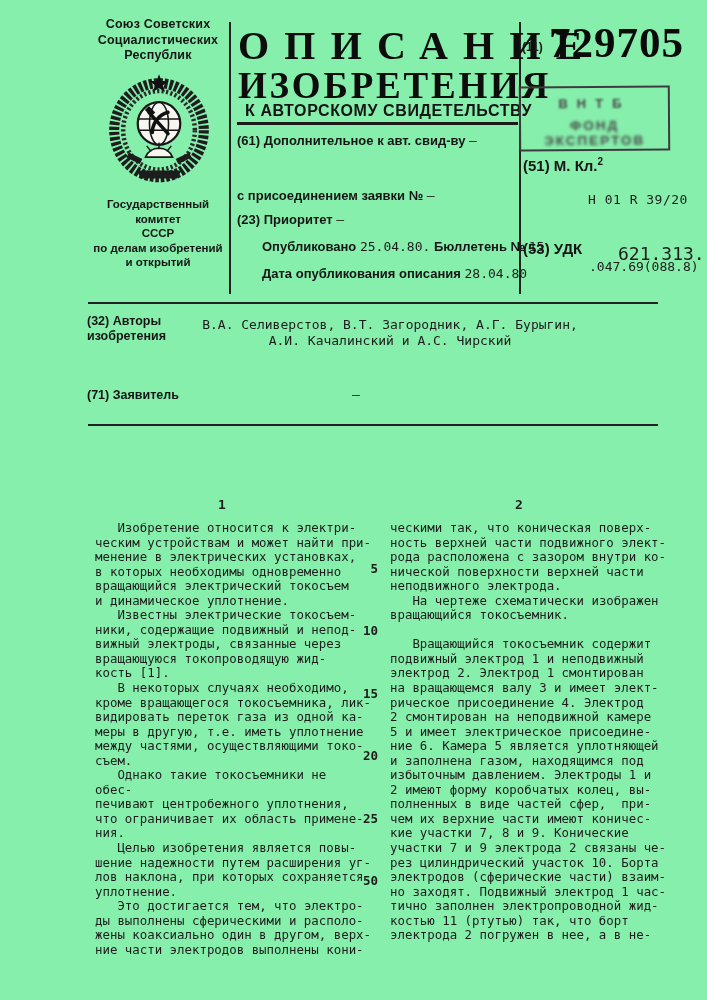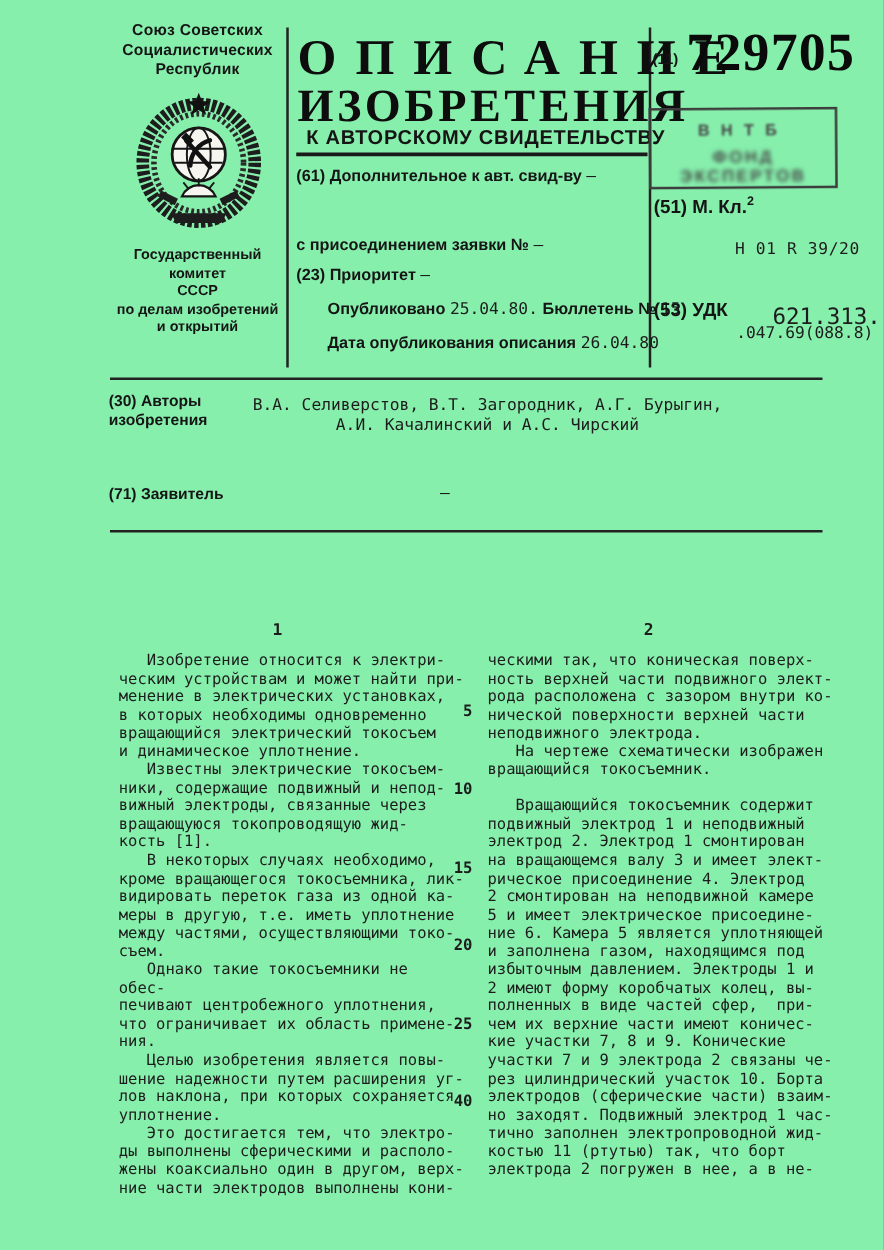--- a/index.html
+++ b/index.html
@@ -121,60 +121,60 @@
     <span class="val">—</span>
   </div>
   <div class="abs fld" style="left:262px;top:239px;">
     <span class="lab">Опубликовано</span>
     <span class="val">25.04.80.</span>
     <span class="lab">Бюллетень №</span>
     <span class="val">15</span>
   </div>
   <div class="abs fld" style="left:262px;top:266px;">
     <span class="lab">Дата опубликования описания</span>
-    <span class="val">26.04.80</span>
+    <span class="val">28.04.80</span>
   </div>
 
   <div class="abs code11 sansb">(11)</div>
   <div class="abs pubnum">729705</div>
 
   <div class="abs stamp">
     <div class="s1">ВНТБ</div>
     <div class="s2">ФОНД ЭКСПЕРТОВ</div>
   </div>
 
   <div class="abs cl51 sansb"><span>(51) М. Кл.</span><sup>2</sup></div>
   <div class="abs clval mono">H 01 R 39/20</div>
 
   <div class="abs udk sansb">(53) УДК</div>
   <div class="abs udkv1 mono">621.313.</div>
   <div class="abs udkv2 mono">.047.69(088.8)</div>
 
   <div class="abs hr1"></div>
 
-  <div class="abs authlab sansb pre">(30) Авторы
+  <div class="abs authlab sansb pre">(32) Авторы
 изобретения</div>
   <div class="abs authnames mono pre">В.А. Селиверстов, В.Т. Загородник, А.Г. Бурыгин,
 А.И. Качалинский и А.С. Чирский</div>
 
   <div class="abs applab sansb">(71) Заявитель</div>
   <div class="abs appdash mono">—</div>
 
   <div class="abs hr2"></div>
 
 
   <div class="abs colmark cm1 mono">1</div>
   <div class="abs colmark cm2 mono">2</div>
 
   <div class="abs lnum mono" style="top:561px;">5</div>
   <div class="abs lnum mono" style="top:623px;">10</div>
   <div class="abs lnum mono" style="top:686px;">15</div>
   <div class="abs lnum mono" style="top:748px;">20</div>
   <div class="abs lnum mono" style="top:811px;">25</div>
-  <div class="abs lnum mono" style="top:873px;">40</div>
+  <div class="abs lnum mono" style="top:873px;">50</div>
 
   <div class="abs bodycol colL mono pre">   Изобретение относится к электри-
 ческим устройствам и может найти при-
 менение в электрических установках,
 в которых необходимы одновременно
 вращающийся электрический токосъем
 и динамическое уплотнение.
    Известны электрические токосъем-
 ники, содержащие подвижный и непод-
 вижный электроды, связанные через

